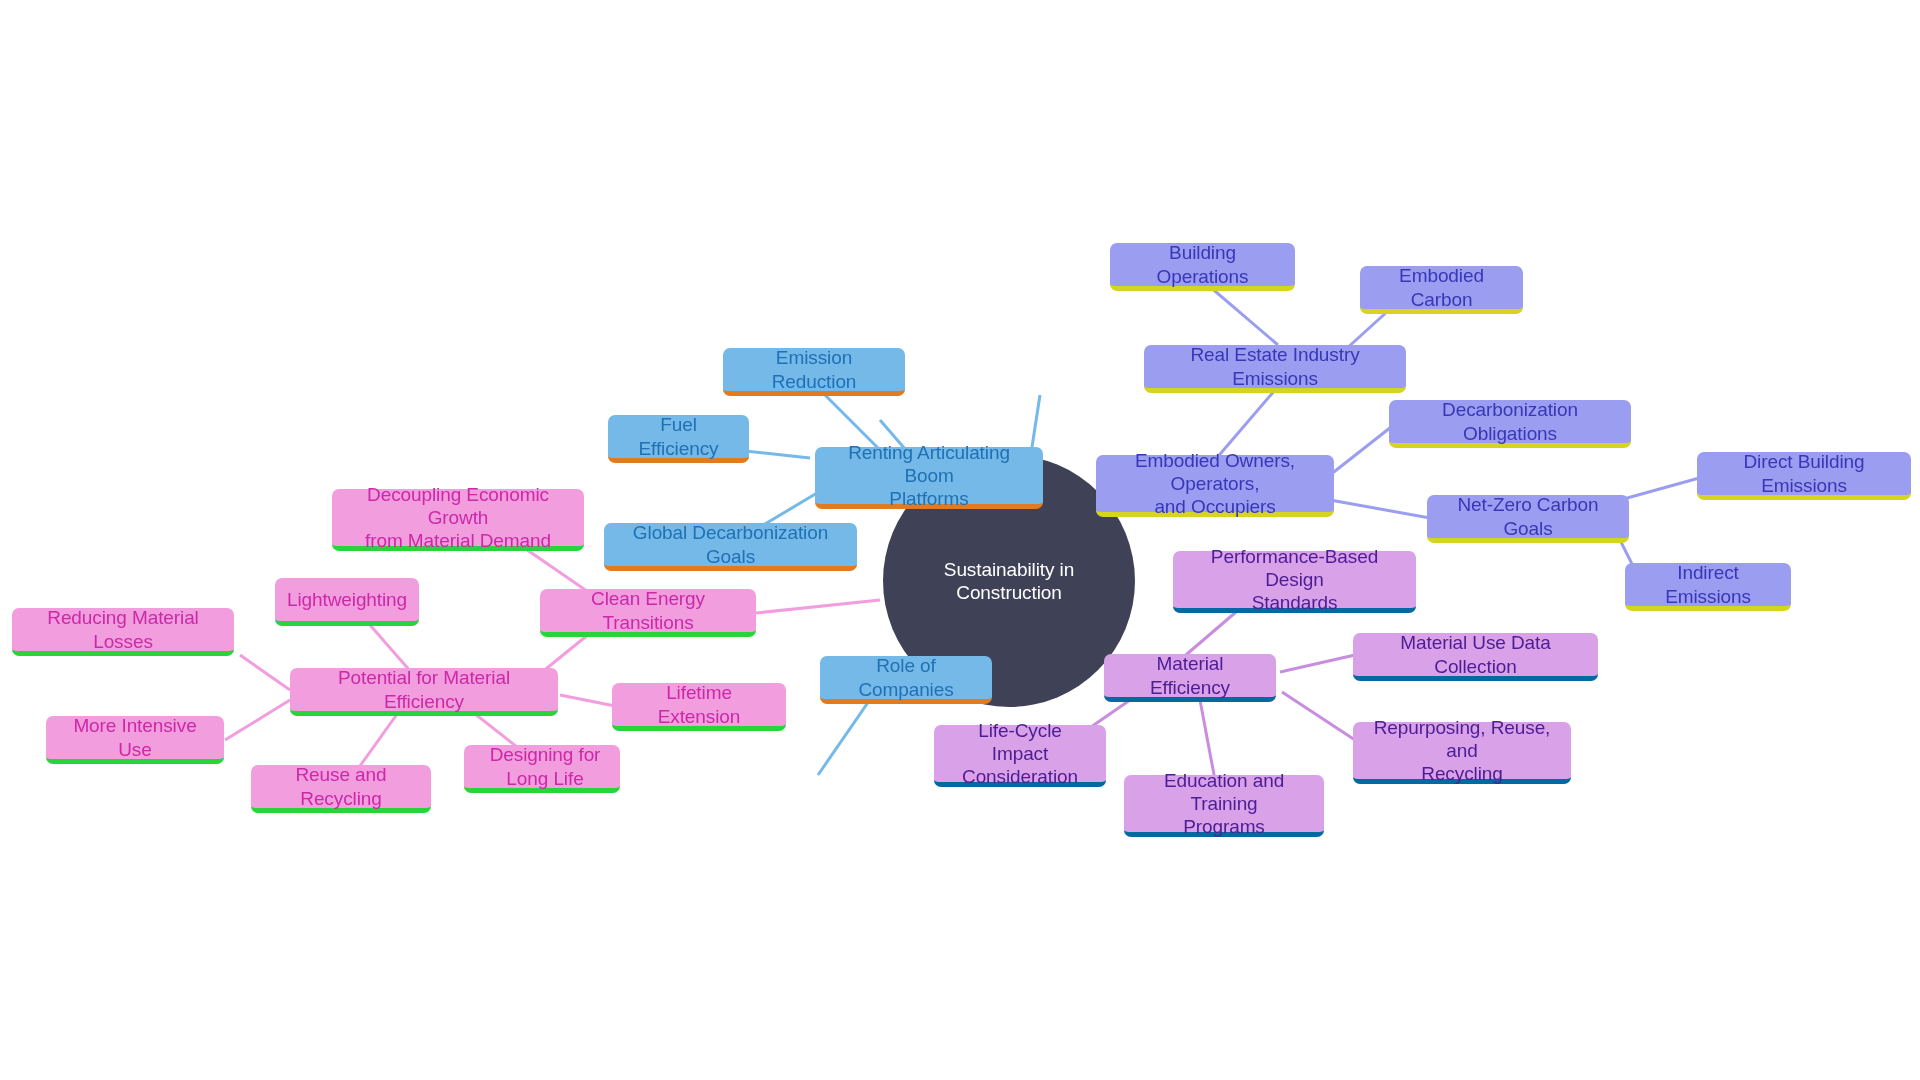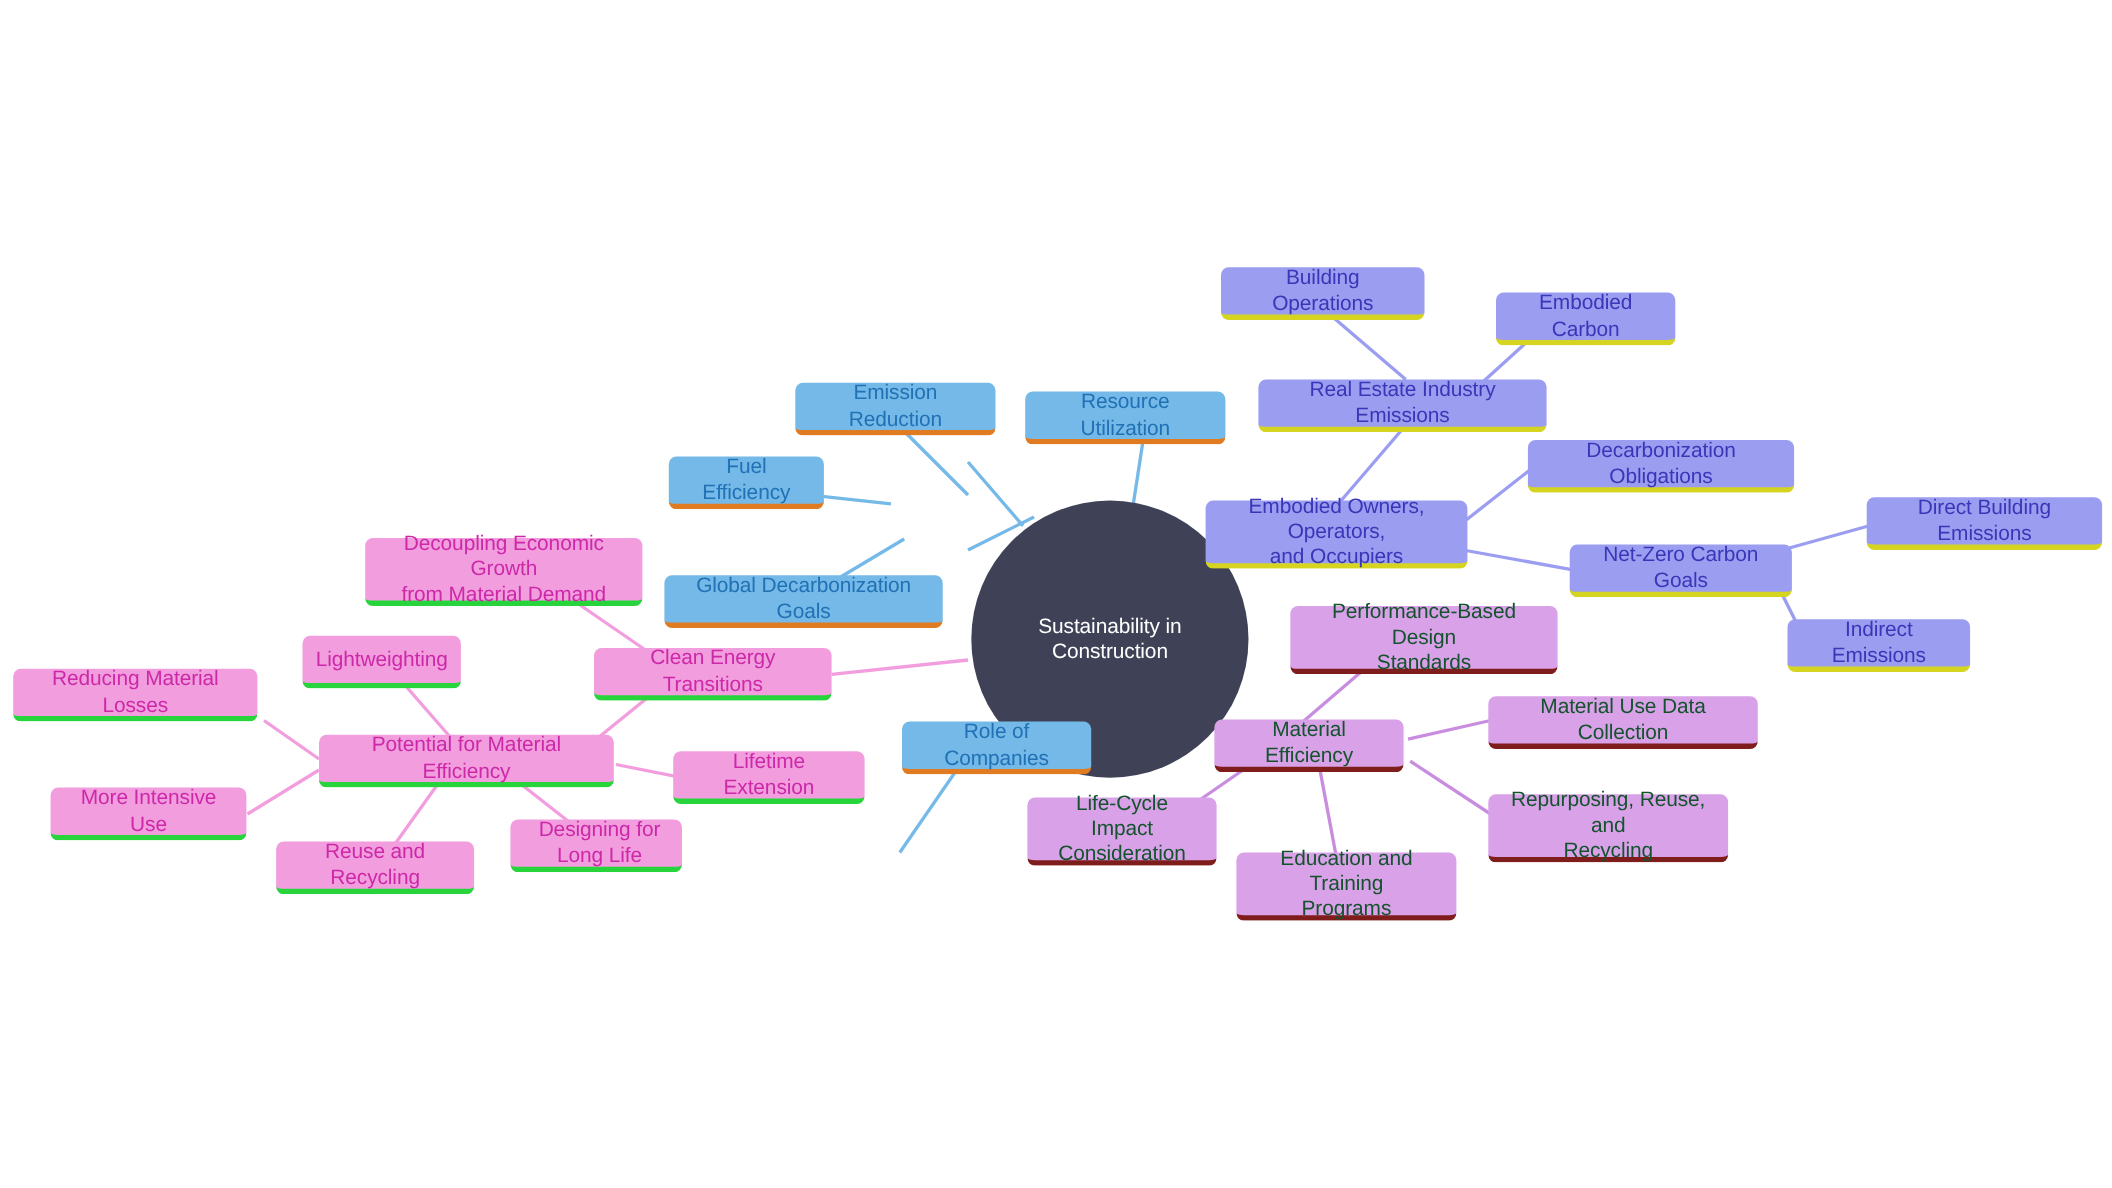--- a/index.html
+++ b/index.html
@@ -65,22 +65,22 @@
   
   .node.pink {
     background: #f29ede;
     color: #cc28a8;
     border-bottom: 5px solid #27d43c;
     font-size: 19px;
   }
   
   .node.orchid {
     background: #d9a1e8;
-    color: #14532d;
-    border-bottom: 5px solid #7f1d1d;
+    color: #4c1d95;
+    border-bottom: 5px solid #0369a1;
     font-size: 19px;
   }
 </style>
 </head>
 <body>
 
 <div id="canvas">
 
   <svg id="edges" viewBox="0 0 1920 1080">
 
@@ -117,28 +117,29 @@
     <line x1="1280" y1="672" x2="1355" y2="655" stroke="#c98de0" stroke-width="3"></line>
     <line x1="1282" y1="692" x2="1355" y2="740" stroke="#c98de0" stroke-width="3"></line>
     <line x1="1200" y1="700" x2="1215" y2="780" stroke="#c98de0" stroke-width="3"></line>
     <line x1="1130" y1="700" x2="1065" y2="745" stroke="#c98de0" stroke-width="3"></line>
   </svg>
 
   <div class="node root" style="left:883px; top:455px; width:252px; height:252px;">
     <span>Sustainability in Construction</span>
   </div>
 
+  <div class="node blue" style="left:815px; top:447px; width:228px; height:62px;">
+    <span>Renting Articulating Boom
+Platforms</span>
+  </div>
 
   <div class="node blue" style="left:723px; top:348px; width:182px; height:48px;">
     <span>Emission Reduction</span>
   </div>
 
-  <div class="node blue" style="left:932px; top:356px; width:182px; height:48px;">
-    <span>Resource Utilization</span>
-  </div>
 
   <div class="node blue" style="left:608px; top:415px; width:141px; height:48px;">
     <span>Fuel Efficiency</span>
   </div>
 
   <div class="node blue" style="left:604px; top:523px; width:253px; height:48px;">
     <span>Global Decarbonization Goals</span>
   </div>
 
   <div class="node blue" style="left:820px; top:656px; width:172px; height:48px;">

